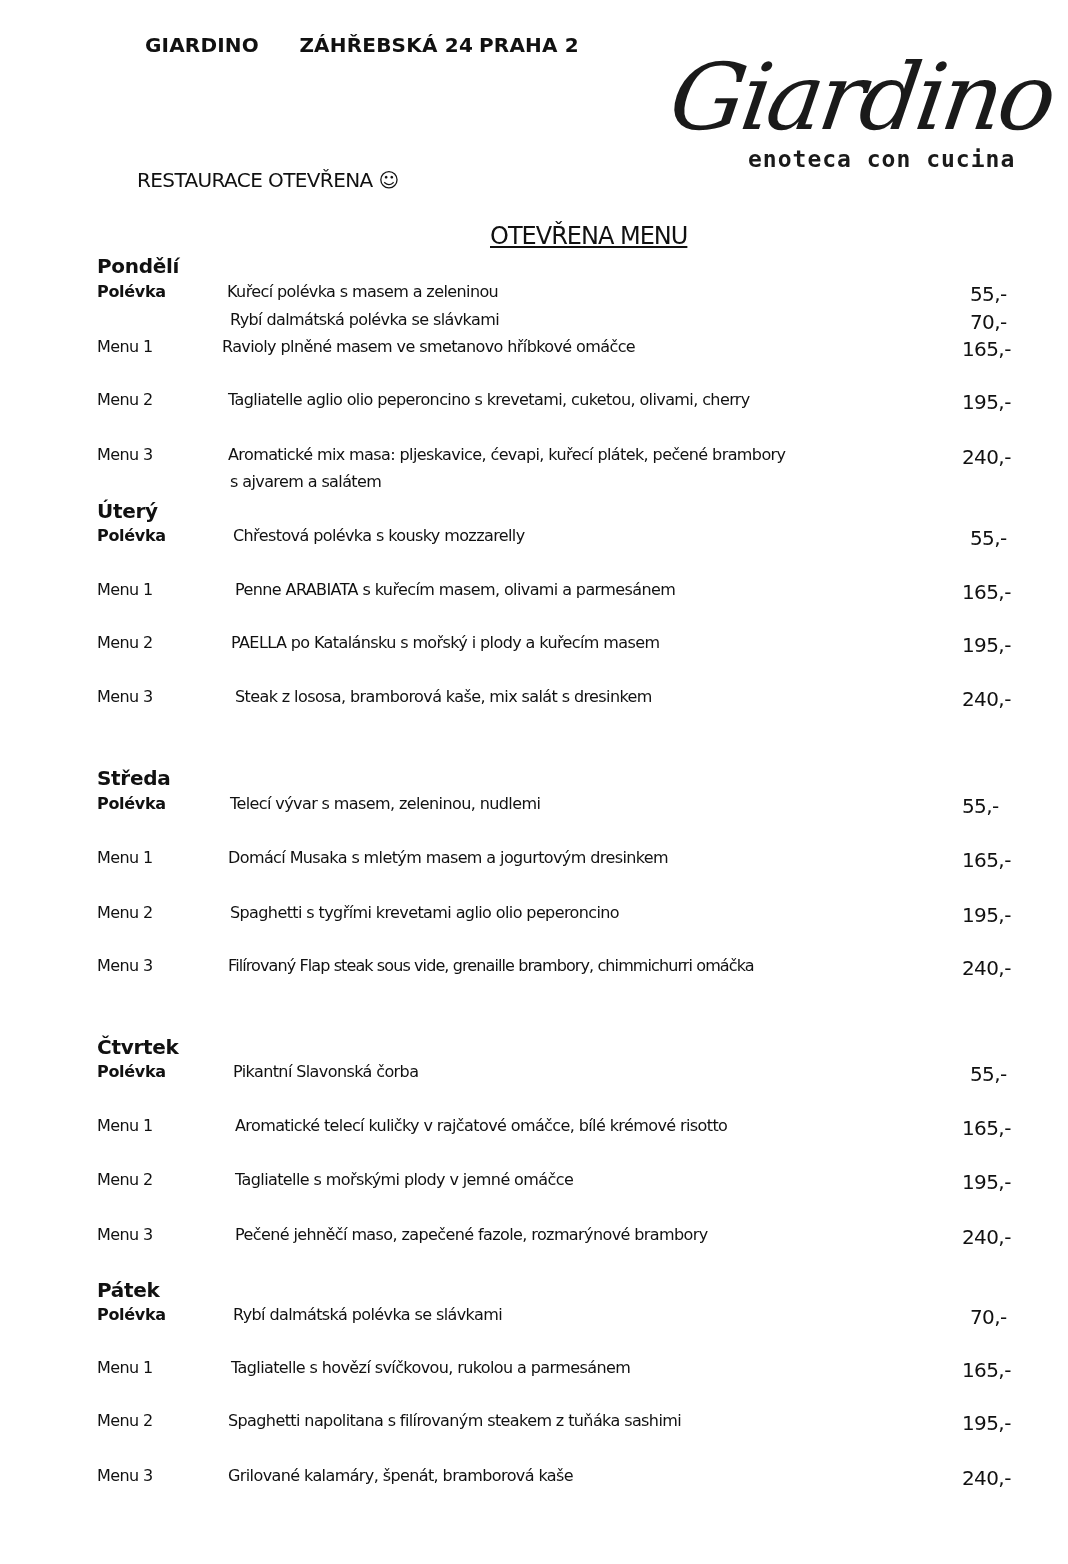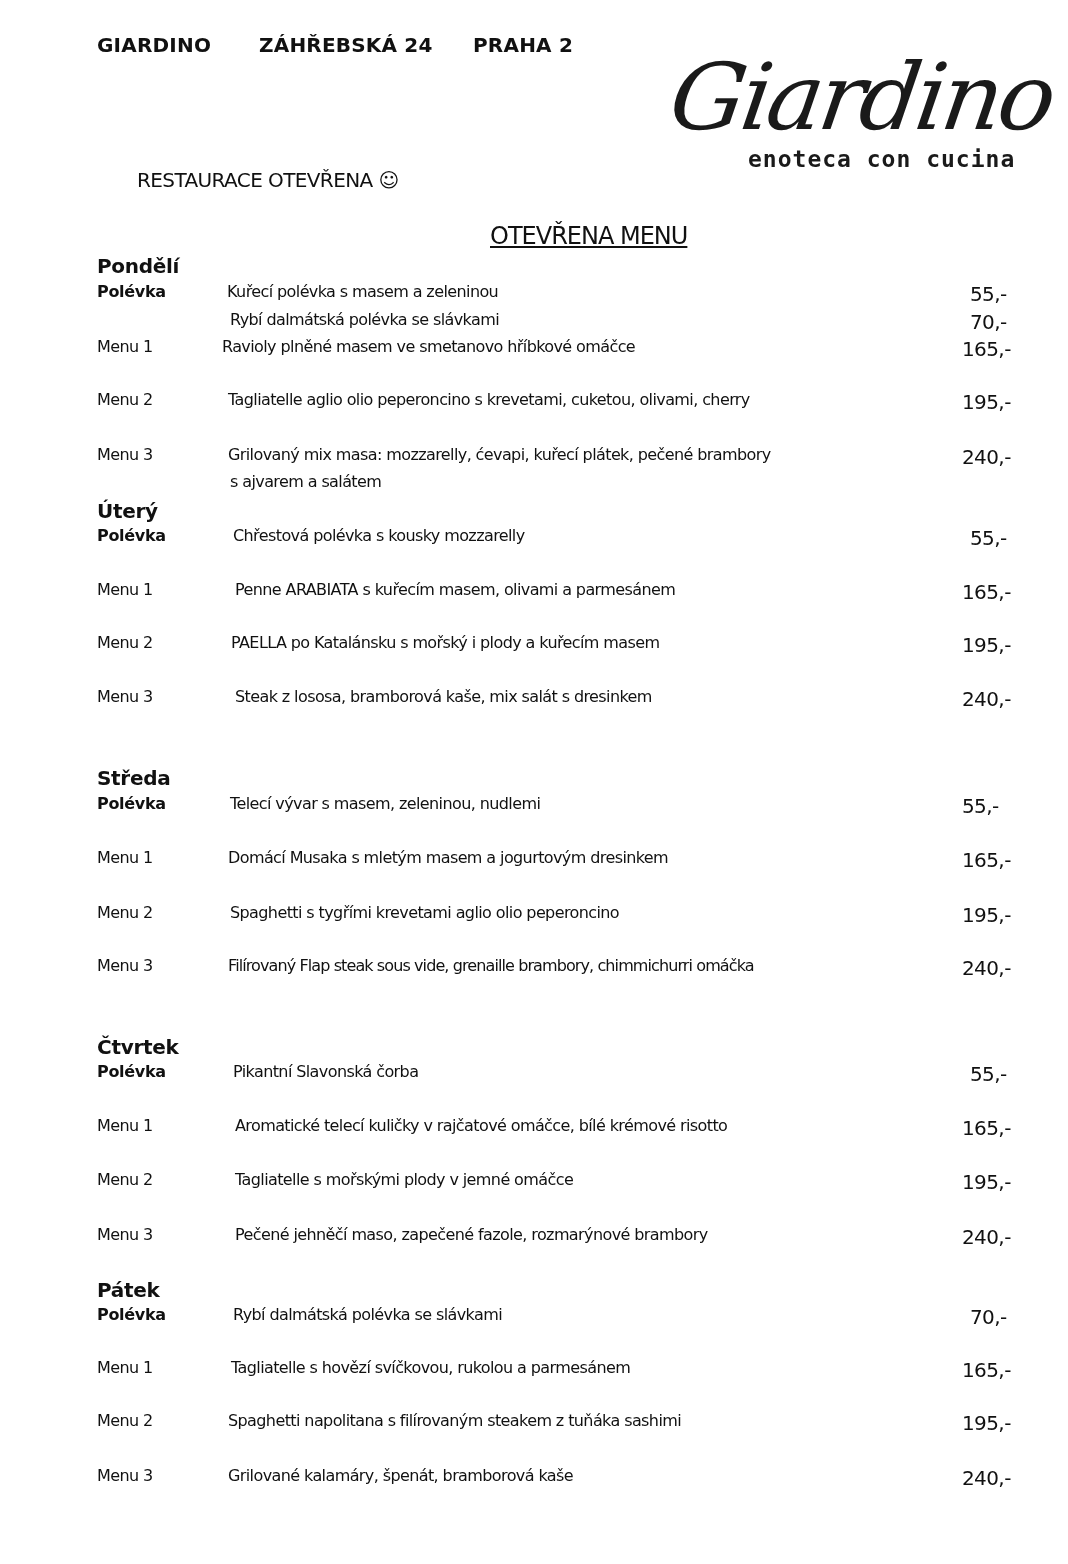--- a/index.html
+++ b/index.html
@@ -1,20 +1,20 @@
 <!DOCTYPE html>
 <html><head>
 <meta charset="utf-8">
 <style>
   html, body { margin: 0; padding: 0; background: #ffffff; }
   body { width: 1068px; height: 1564px; position: relative; overflow: hidden;
          font-family: "DejaVu Sans", sans-serif; color: #111; }
   .abs { position: absolute; white-space: nowrap; }
   .header-line { left: 97px; top: 33px; font-size: 20px; font-weight: bold;
-                 text-decoration: underline; letter-spacing: 0.2px; }
+                 text-decoration: underline; letter-spacing: 0.2px; text-align: right; }
   .header-line span { display: inline-block; }
   .status { left: 97px; top: 168px; font-size: 20px; letter-spacing: -0.6px; margin-left: 40px; }
   .logo { left: 675px; top: 58px; width: 365px; height: 125px; }
   .logo-script { position: absolute; left: 0; top: -14px; font-family: "DejaVu Serif", serif;
                  font-style: italic; font-size: 92px; letter-spacing: -4px; color: #1a1a1a;
                  transform: scaleX(1.02) skewX(-8deg); }
   .logo-sub { position: absolute; left: 73px; top: 88px; font-family: "DejaVu Sans Mono", monospace;
               font-weight: bold; font-size: 23px; letter-spacing: 1px; color: #1a1a1a; }
   .title { left: 490px; top: 222px; font-size: 24px; text-decoration: underline;
            letter-spacing: -1px; }
@@ -47,21 +47,21 @@
 <div class="abs price" style="left:970px;top:282px">55,-</div>
 <div class="abs txt" style="left:230px;top:310px">Rybí dalmátská polévka se slávkami</div>
 <div class="abs price" style="left:970px;top:310px">70,-</div>
 <div class="abs txt lbl" style="top:337px">Menu 1</div>
 <div class="abs txt" style="left:222px;top:337px">Ravioly plněné masem ve smetanovo hříbkové omáčce</div>
 <div class="abs price" style="left:962px;top:337px">165,-</div>
 <div class="abs txt lbl" style="top:390px">Menu 2</div>
 <div class="abs txt" style="left:228px;top:390px">Tagliatelle aglio olio peperoncino s krevetami, cuketou, olivami, cherry</div>
 <div class="abs price" style="left:962px;top:390px">195,-</div>
 <div class="abs txt lbl" style="top:445px">Menu 3</div>
-<div class="abs txt" style="left:228px;top:445px">Grilovaný mix masa: mozzarelly, ćevapi, kuřecí plátek, pečené brambory</div>
+<div class="abs txt" style="left:228px;top:445px">Aromatické mix masa: pljeskavice, ćevapi, kuřecí plátek, pečené brambory</div>
 <div class="abs price" style="left:962px;top:445px">240,-</div>
 <div class="abs txt" style="left:230px;top:472px">s ajvarem a salátem</div>
 
 <div class="abs day" style="top:499px">Úterý</div>
 <div class="abs txt lbl bold" style="top:526px">Polévka</div>
 <div class="abs txt" style="left:233px;top:526px">Chřestová polévka s kousky mozzarelly</div>
 <div class="abs price" style="left:970px;top:526px">55,-</div>
 <div class="abs txt lbl" style="top:580px">Menu 1</div>
 <div class="abs txt" style="left:235px;top:580px">Penne ARABIATA s kuřecím masem, olivami a parmesánem</div>
 <div class="abs price" style="left:962px;top:580px">165,-</div>

